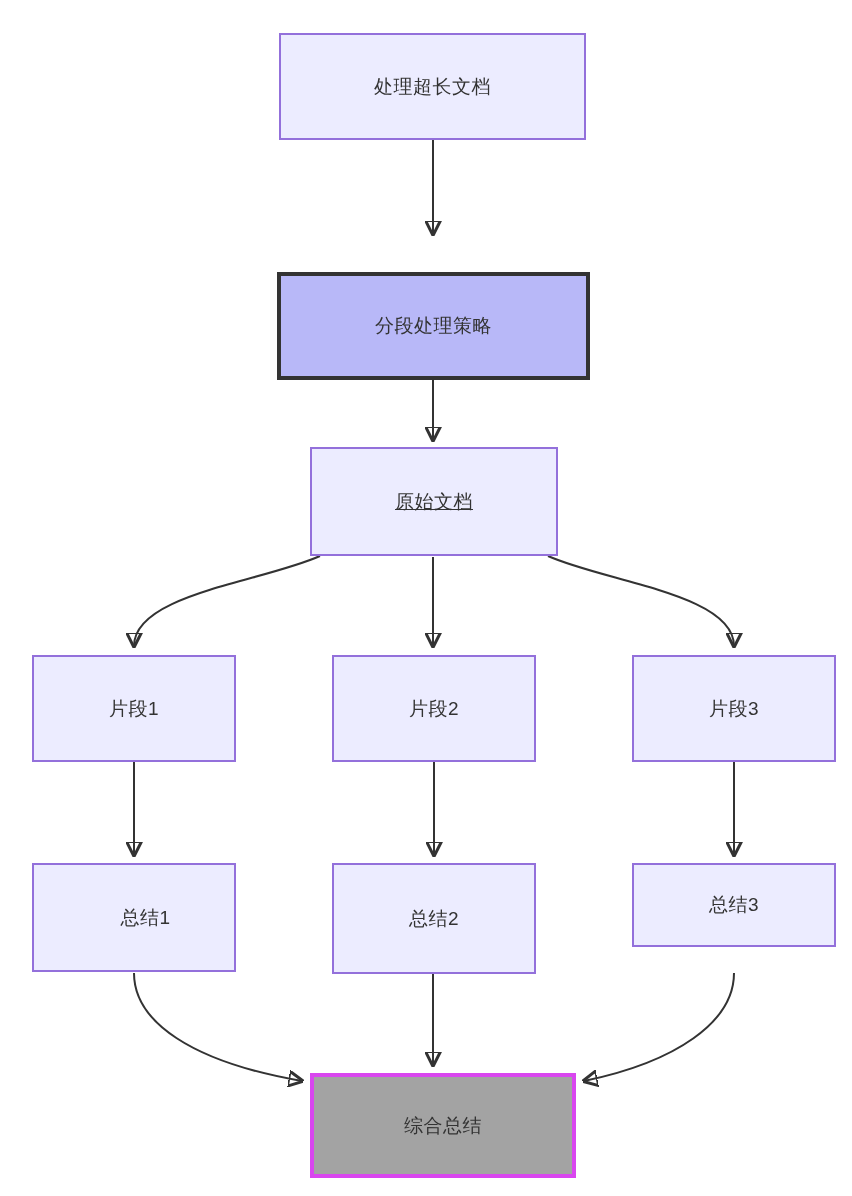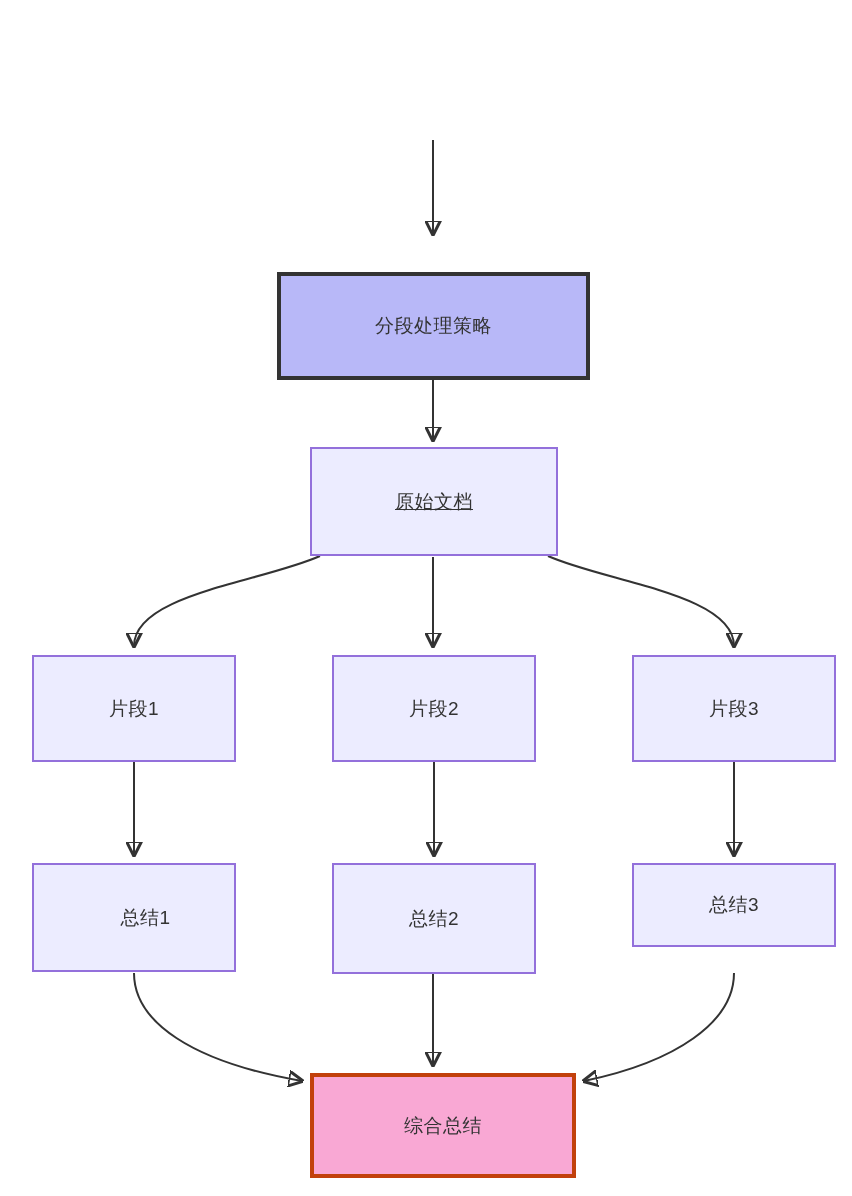--- a/index.html
+++ b/index.html
@@ -41,22 +41,22 @@
   .node.default {
     background: #ECECFF;
     border: 2px solid #9370DB;
   }
   .node.emphasis {
     background: #B8B8F8;
     border: 4px solid #333333;
     margin-top: 32px;
   }
   .node.success {
-    background: #f9a8d4;
-    border: 4px solid #c2410c;
+    background: #a3a3a3;
+    border: 4px solid #d946ef;
   }
 </style>
 </head>
 <body>
 
 <div class="canvas">
 
   <svg class="edges-layer" width="852" height="1196" viewBox="0 0 852 1196" xmlns="http://www.w3.org/2000/svg">
     <defs>
       <marker id="arrow" viewBox="0 0 10 10" refX="9" refY="5" markerWidth="15" markerHeight="17" markerUnits="userSpaceOnUse" orient="auto">
@@ -69,20 +69,21 @@
     <path d="M433,557 L433,646" marker-end="url(#arrow)"></path>
     <path d="M548,556 C606,582 734,594 734,646" marker-end="url(#arrow)"></path>
     <path d="M134,762 L134,855" marker-end="url(#arrow)"></path>
     <path d="M434,762 L434,855" marker-end="url(#arrow)"></path>
     <path d="M734,762 L734,855" marker-end="url(#arrow)"></path>
     <path d="M134,973 C134,1022 192,1062 302,1081" marker-end="url(#arrow)"></path>
     <path d="M433,973 L433,1065" marker-end="url(#arrow)"></path>
     <path d="M734,973 C734,1022 676,1062 584,1081" marker-end="url(#arrow)"></path>
   </svg>
 
+  <div class="node default" style="left:279px; top:33px;   width:307px; height:107px;">处理超长文档</div>
 
   <div class="node emphasis" style="left:277px; top:240px;  width:313px; height:108px;">分段处理策略</div>
 
   <div class="node default" style="left:310px; top:447px;  width:248px; height:109px;text-decoration:underline;">原始文档</div>
 
   <div class="node default" style="left:32px;  top:655px;  width:204px; height:107px;">片段1</div>
 
   <div class="node default" style="left:332px; top:655px;  width:204px; height:107px;">片段2</div>
 
   <div class="node default" style="left:632px; top:655px;  width:204px; height:107px;">片段3</div>

